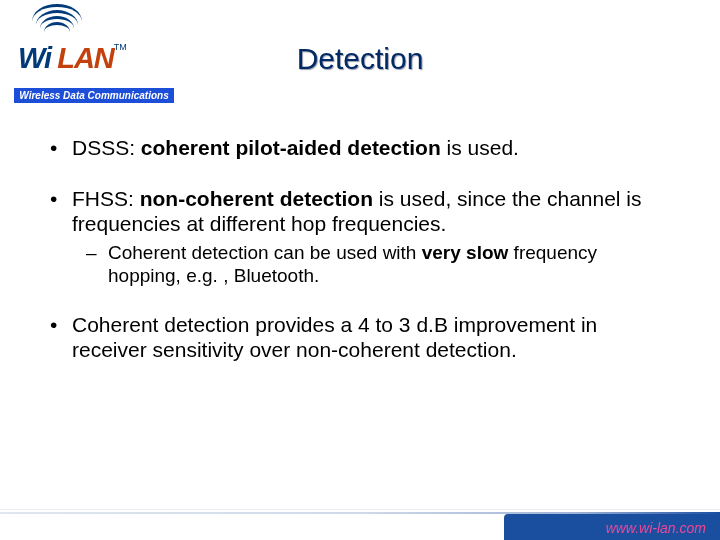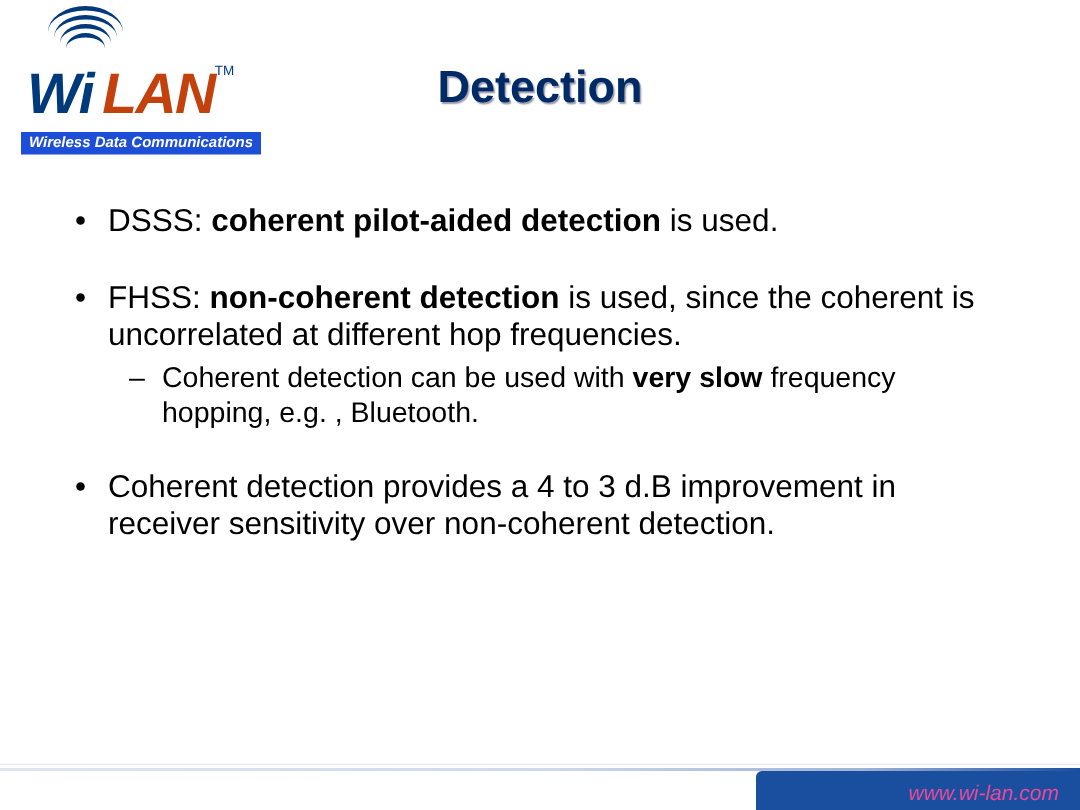--- a/index.html
+++ b/index.html
@@ -1,30 +1,30 @@
 <!DOCTYPE html>
 <html><head>
 <meta charset="utf-8">
 <style>
   html,body{margin:0;padding:0;width:720px;height:540px;font-family:Arial,Helvetica,sans-serif;background:#fff;color:#000;overflow:hidden}
   .slide{position:relative;width:720px;height:540px}
   .logo{position:absolute;left:14px;top:8px;width:160px}
   .logo-top{position:relative;height:78px}
-  .wilan-text{font-family:Arial,Helvetica,sans-serif;font-weight:900;font-style:italic;font-size:38px;letter-spacing:-1px}
+  .wilan-text{font-family:Arial,Helvetica,sans-serif;font-weight:900;font-style:italic;font-size:29px;letter-spacing:-1px}
   .w-wi{color:#003a7a}
   .w-lan{color:#c2410c}
   .arc{position:absolute;left:16px;top:-4px;width:54px;height:30px}
   .arc span{position:absolute;border:3px solid #003a7a;border-bottom:none;border-left:none;border-right:none;border-radius:50%/60% 60% 0 0}
   .arc .a1{left:14px;top:18px;width:26px;height:14px}
   .arc .a2{left:10px;top:12px;width:34px;height:18px}
   .arc .a3{left:6px;top:6px;width:42px;height:22px}
   .arc .a4{left:2px;top:0;width:50px;height:26px}
   .tm{font-size:9px;vertical-align:top;color:#003a7a}
   .logo-sub{background:#1d4ed8;color:#fff;font-size:10px;font-weight:bold;font-style:italic;text-align:center;padding:2px 4px;margin-top:2px}
-  .title{position:absolute;top:42px;left:0;width:720px;text-align:center;font-size:30px;font-weight:bold;color:#002a66;text-shadow:1px 1px 1px #99a}
+  .title{position:absolute;top:42px;left:0;width:720px;text-align:center;font-size:30px;font-weight:normal;color:#002a66;text-shadow:1px 1px 1px #99a}
   .content{position:absolute;left:50px;top:136px;width:620px;font-size:21px;line-height:1.18}
   .content ul{list-style:none;margin:0;padding:0}
   .content>ul>li{margin-bottom:26px;position:relative;padding-left:22px}
   .content>ul>li:before{content:"•";position:absolute;left:0;top:0}
   .content ul ul{margin-top:6px}
   .content ul ul li{font-size:19px;position:relative;padding-left:22px;margin-left:14px;margin-bottom:4px}
   .content ul ul li:before{content:"–";position:absolute;left:0;top:0}
   .bold{font-weight:bold}
   .footer-bar{position:absolute;bottom:0;right:0;height:26px;width:216px;background:#1a4fa0;border-top-left-radius:4px}
   .footer-url{position:absolute;right:14px;bottom:4px;color:#ec4899;font-size:14px;font-style:italic;font-weight:normal}
@@ -51,21 +51,21 @@
   </div>
 
   <div class="title">Detection</div>
 
   <div class="content">
     <ul>
       <li>
         <span>DSSS: </span><span class="bold">coherent pilot-aided detection</span><span> is used.</span>
       </li>
       <li>
-        <span>FHSS: </span><span class="bold">non-coherent detection</span><span> is used, since the coherent is uncorrelated at different hop frequencies.</span>
+        <span>FHSS: </span><span class="bold">non-coherent detection</span><span> is used, since the channel is frequencies at different hop frequencies.</span>
         <ul>
           <li>
             <span>Coherent detection can be used with </span><span class="bold">very slow</span><span> frequency hopping, e.g. , Bluetooth.</span>
           </li>
         </ul>
       </li>
       <li>Coherent detection provides a 4 to 3 d.B improvement in receiver sensitivity over non-coherent detection.</li>
     </ul>
   </div>
 

